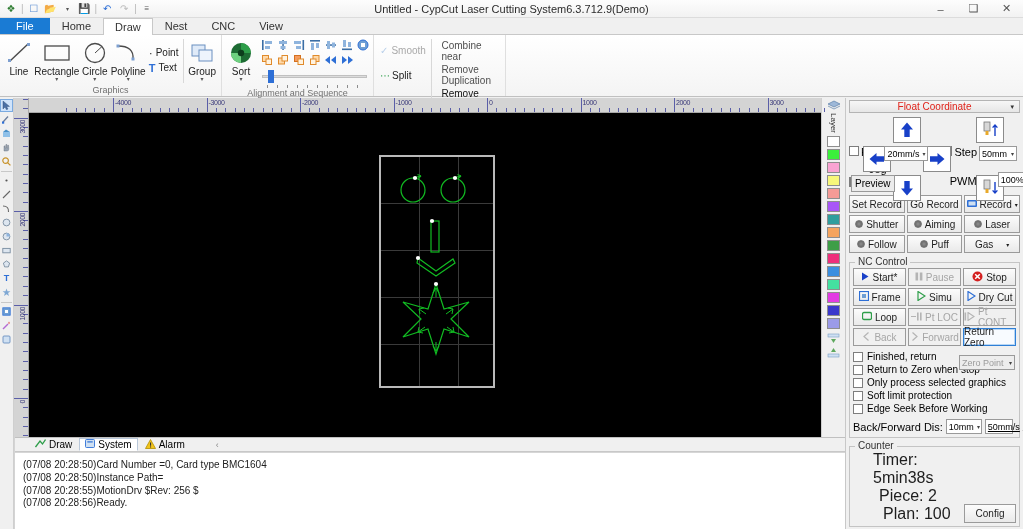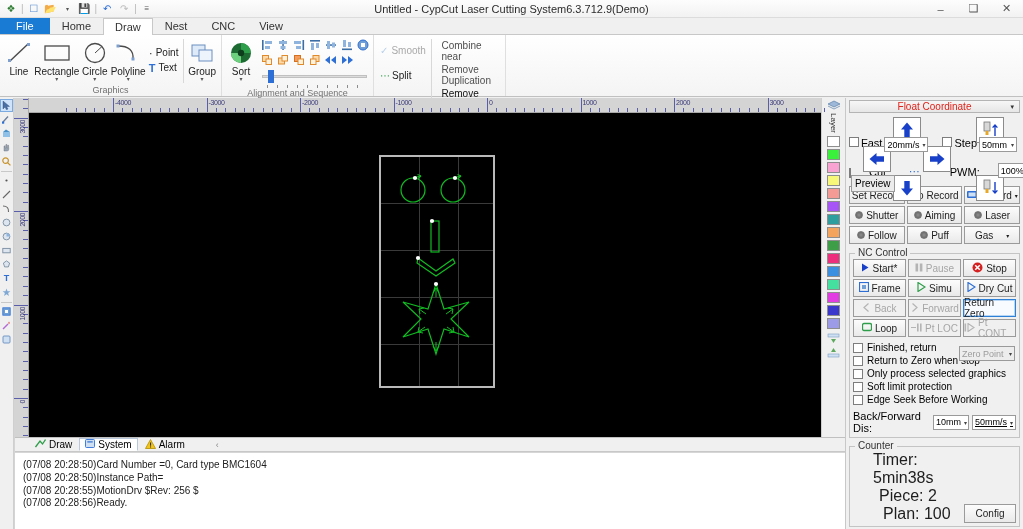--- a/index.html
+++ b/index.html
@@ -945,36 +945,20 @@
         </div>
         <div class="pbtn">
           <span><svg width="9" height="10">
                 <path d="M1 0.5 L8 5 L1 9.5 Z" fill="none" stroke="#2e6fd6" stroke-width="1.2"></path>
               </svg></span>
           <span>Dry Cut</span>
         </div>
       </div>
 
       <div class="btnrow">
-        <div class="pbtn dis">
-          <span><svg width="9" height="9">
-                <path d="M6.5 0.5 L2 4.5 L6.5 8.5" fill="none" stroke="#b4b4b4" stroke-width="1.2"></path>
-              </svg></span>
-          <span>Back</span>
-        </div>
-        <div class="pbtn dis">
-          <span><svg width="9" height="9">
-                <path d="M2.5 0.5 L7 4.5 L2.5 8.5" fill="none" stroke="#b4b4b4" stroke-width="1.2"></path>
-              </svg></span>
-          <span>Forward</span>
-        </div>
-        <div class="pbtn sel">Return Zero</div>
-      </div>
-
-      <div class="btnrow">
         <div class="pbtn">
           <span><svg width="10" height="10">
                 <rect x="0.5" y="1.5" width="9" height="7" rx="1.5" fill="none" stroke="#2e9e4a" stroke-width="1.3"></rect>
               </svg></span>
           <span>Loop</span>
         </div>
         <div class="pbtn dis">
           <span><svg width="11" height="9">
                 <line x1="0" y1="4.5" x2="5" y2="4.5" stroke="#b4b4b4" stroke-width="1"></line>
                 <rect x="6" y="0.5" width="1.6" height="8" fill="#b4b4b4"></rect>
@@ -982,20 +966,36 @@
               </svg></span>
           <span>Pt LOC</span>
         </div>
         <div class="pbtn dis">
           <span><svg width="11" height="9">
                 <rect x="0.5" y="0.5" width="1.6" height="8" fill="#b4b4b4"></rect>
                 <path d="M4 0.5 L10 4.5 L4 8.5 Z" fill="none" stroke="#b4b4b4" stroke-width="1.1"></path>
               </svg></span>
           <span>Pt CONT</span>
         </div>
+      </div>
+
+      <div class="btnrow">
+        <div class="pbtn dis">
+          <span><svg width="9" height="9">
+                <path d="M6.5 0.5 L2 4.5 L6.5 8.5" fill="none" stroke="#b4b4b4" stroke-width="1.2"></path>
+              </svg></span>
+          <span>Back</span>
+        </div>
+        <div class="pbtn dis">
+          <span><svg width="9" height="9">
+                <path d="M2.5 0.5 L7 4.5 L2.5 8.5" fill="none" stroke="#b4b4b4" stroke-width="1.2"></path>
+              </svg></span>
+          <span>Forward</span>
+        </div>
+        <div class="pbtn sel">Return Zero</div>
       </div>
 
       <div style="display:flex;align-items:flex-start;margin-top:4px;">
         <div style="flex:1;">
           <div class="chkline">
             <span class="cbx"></span>
             <span>Finished, return</span>
           </div>
           <div class="chkline">
             <span class="cbx"></span>
@@ -1019,21 +1019,21 @@
         <span>Zero Point</span>
         <span class="arw">▾</span>
       </div>
 
       <div style="display:flex;align-items:center;gap:3px;margin-top:4px;">
         <span>Back/Forward Dis:</span>
         <div class="combo" style="width:36px;">
           <span>10mm</span>
           <span class="arw">▾</span>
         </div>
-        <div class="combo" style="width:44px;text-decoration:underline;">
+        <div class="combo" style="width:28px;text-decoration:underline;">
           <span>50mm/s</span>
           <span class="arw">▾</span>
         </div>
       </div>
     </div>
 
     <div class="grp" style="margin-top:8px;">
       <div class="gtitle">Counter</div>
       <div style="display:flex;align-items:flex-start;">
         <div style="flex:1;padding-left:20px;">

